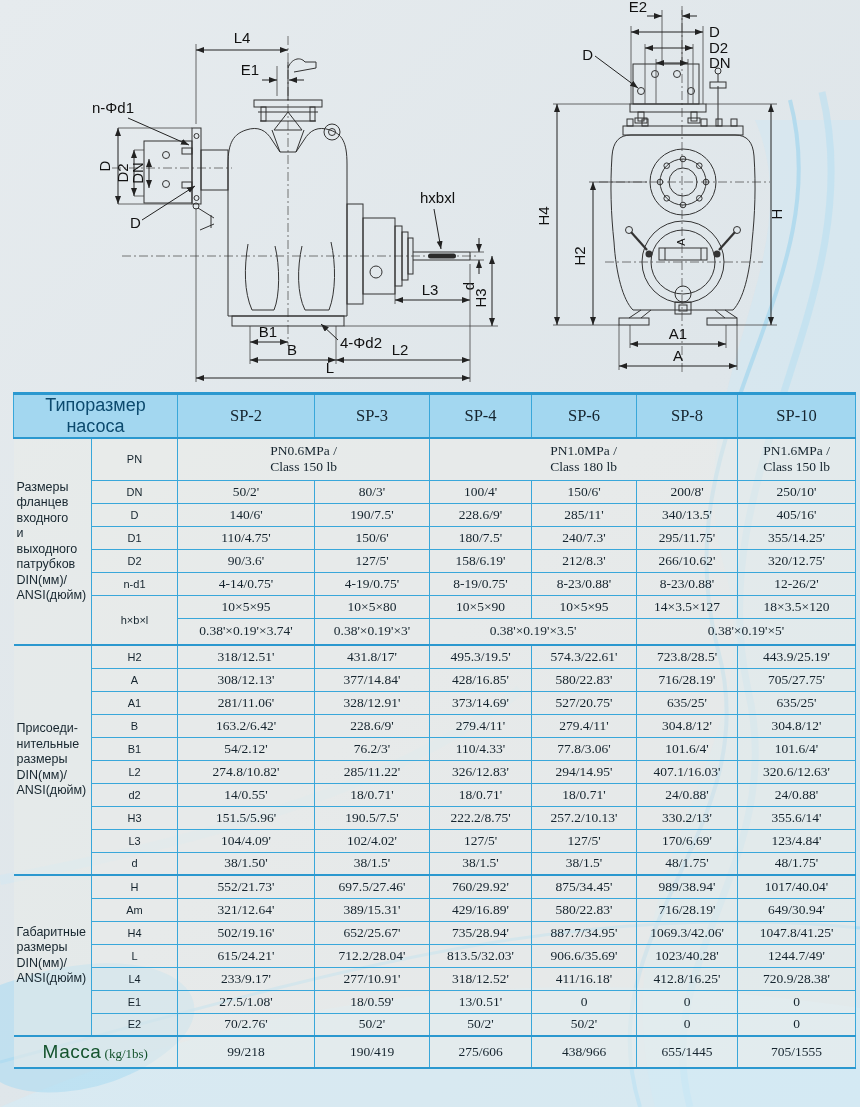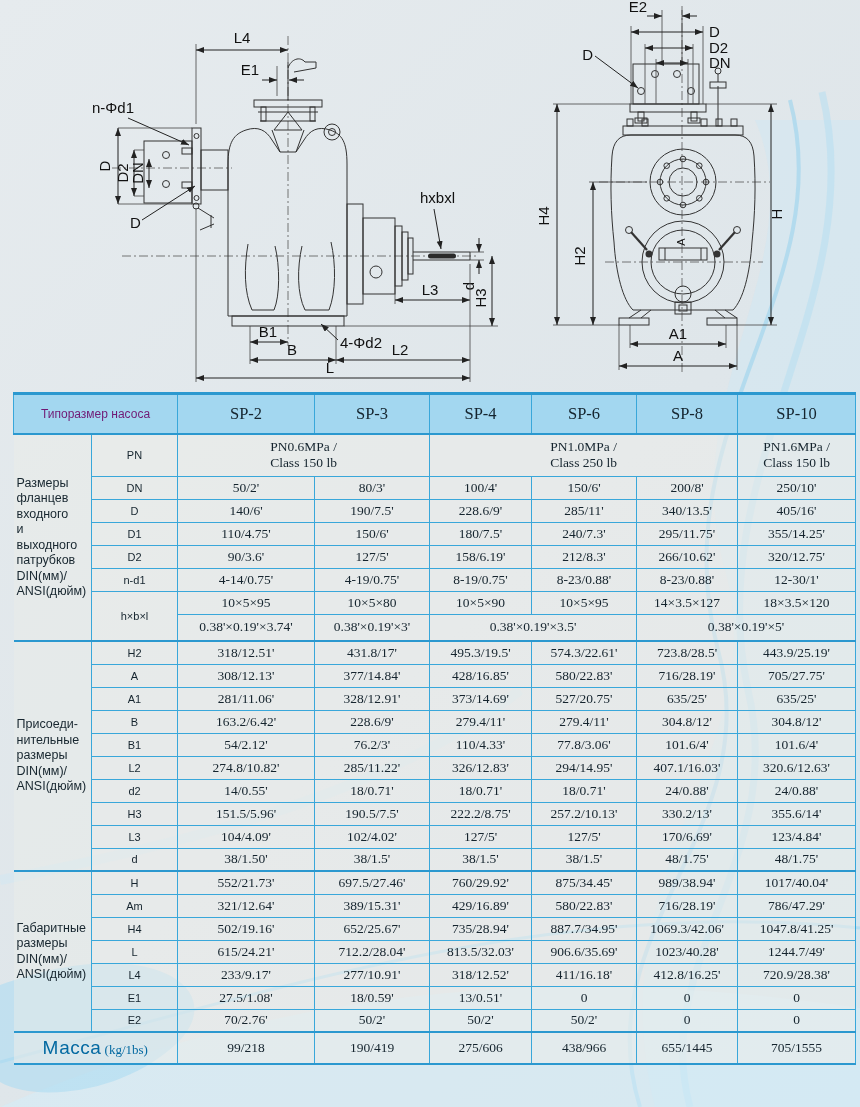--- a/index.html
+++ b/index.html
@@ -21,28 +21,28 @@
   #draw-right .dim1{marker-end:url(#aR)}
   svg text{font:15px "Liberation Sans",sans-serif;fill:#111}
   svg text.small{font-size:11px}
 
   #tbl-wrap{position:absolute;left:13px;top:392px;z-index:2}
   table{border-collapse:collapse;table-layout:fixed;width:843px;
         border-top:3px solid #2b98cf;border-bottom:2px solid #2b98cf}
   td,th{border:1px solid #39a7da;background:rgba(236,237,233,.55);
         text-align:center;vertical-align:middle;padding:0;color:#15242e;overflow:hidden}
   thead th{background:#a3d7f0;height:38px}
-  th.hlabel{font-family:"Liberation Sans",sans-serif;font-weight:normal;font-size:12px;color:#701a75}
+  th.hlabel{font-family:"Liberation Sans",sans-serif;font-weight:normal;font-size:18px;color:#0c4a6e}
   th.col{font-family:"Liberation Serif",serif;font-weight:normal;font-size:16.5px}
   td.val{font-family:"Liberation Serif",serif;font-size:13.5px;white-space:pre-line;line-height:16px}
   td.param{font-family:Liberation Sans, sans-serif;font-size:11px}
   td.group{border-left:none;font-size:12.5px;text-align:left;padding-left:3px;
            line-height:15.5px;white-space:pre-line;color:#17262f;background:rgba(236,237,233,.45)}
   tr.sec-top>td,tr.sec-top>th{border-top:2px solid #2b98cf}
-  td.masslbl{border-left:none;font-size:19px;color:#0369a1;letter-spacing:.5px}
+  td.masslbl{border-left:none;font-size:19px;color:#14532d;letter-spacing:.5px}
   td.masslbl .unit{font-family:"Liberation Serif",serif;font-size:13px;letter-spacing:0}
 </style>
 </head>
 <body>
 
 <svg id="bg-waves" width="860" height="1107" viewBox="0 0 860 1107">
   <path d="M755,120 C815,260 675,390 725,570 C775,750 595,870 655,1107 L860,1107 L860,120 Z" fill="#cfe8f4" opacity="0.5"></path>
   <path d="M790,100 C840,290 660,430 718,650 C768,830 585,930 640,1107" fill="none" stroke="#9fd4ec" stroke-width="4" opacity="0.65"></path>
   <path d="M822,92 C872,300 700,470 748,690 C788,860 650,960 690,1107" fill="none" stroke="#b6def1" stroke-width="7" opacity="0.55"></path>
   <path d="M0,1107 C250,1000 520,958 860,1008 L860,1107 Z" fill="#d4ecf7" opacity="0.55"></path>
@@ -292,21 +292,21 @@
 входного
 и
 выходного
 патрубков
 DIN(мм)/
 ANSI(дюйм)</td>
           <td class="param">PN</td>
           <td class="val" colspan="2">PN0.6MPa /
 Class 150 lb</td>
           <td class="val" colspan="3">PN1.0MPa /
-Class 250 lb</td>
+Class 180 lb</td>
           <td class="val" colspan="1">PN1.6MPa /
 Class 150 lb</td>
         </tr>
         <tr style="height: 23px;">
           <td class="param">DN</td>
           <td class="val">50/2'</td>
           <td class="val">80/3'</td>
           <td class="val">100/4'</td>
           <td class="val">150/6'</td>
           <td class="val">200/8'</td>
@@ -339,21 +339,21 @@
           <td class="val">266/10.62'</td>
           <td class="val">320/12.75'</td>
         </tr>
         <tr style="height: 23px;">
           <td class="param">n-d1</td>
           <td class="val">4-14/0.75'</td>
           <td class="val">4-19/0.75'</td>
           <td class="val">8-19/0.75'</td>
           <td class="val">8-23/0.88'</td>
           <td class="val">8-23/0.88'</td>
-          <td class="val">12-30/1'</td>
+          <td class="val">12-26/2'</td>
         </tr>
         <tr style="height: 23px;">
           <td class="param" rowspan="2">h×b×l</td>
           <td class="val">10×5×95</td>
           <td class="val">10×5×80</td>
           <td class="val">10×5×90</td>
           <td class="val">10×5×95</td>
           <td class="val">14×3.5×127</td>
           <td class="val">18×3.5×120</td>
         </tr>
@@ -471,21 +471,21 @@
           <td class="val">989/38.94'</td>
           <td class="val">1017/40.04'</td>
         </tr>
         <tr style="height: 23px;">
           <td class="param">Am</td>
           <td class="val">321/12.64'</td>
           <td class="val">389/15.31'</td>
           <td class="val">429/16.89'</td>
           <td class="val">580/22.83'</td>
           <td class="val">716/28.19'</td>
-          <td class="val">786/47.29'</td>
+          <td class="val">649/30.94'</td>
         </tr>
         <tr style="height: 23px;">
           <td class="param">H4</td>
           <td class="val">502/19.16'</td>
           <td class="val">652/25.67'</td>
           <td class="val">735/28.94'</td>
           <td class="val">887.7/34.95'</td>
           <td class="val">1069.3/42.06'</td>
           <td class="val">1047.8/41.25'</td>
         </tr>

